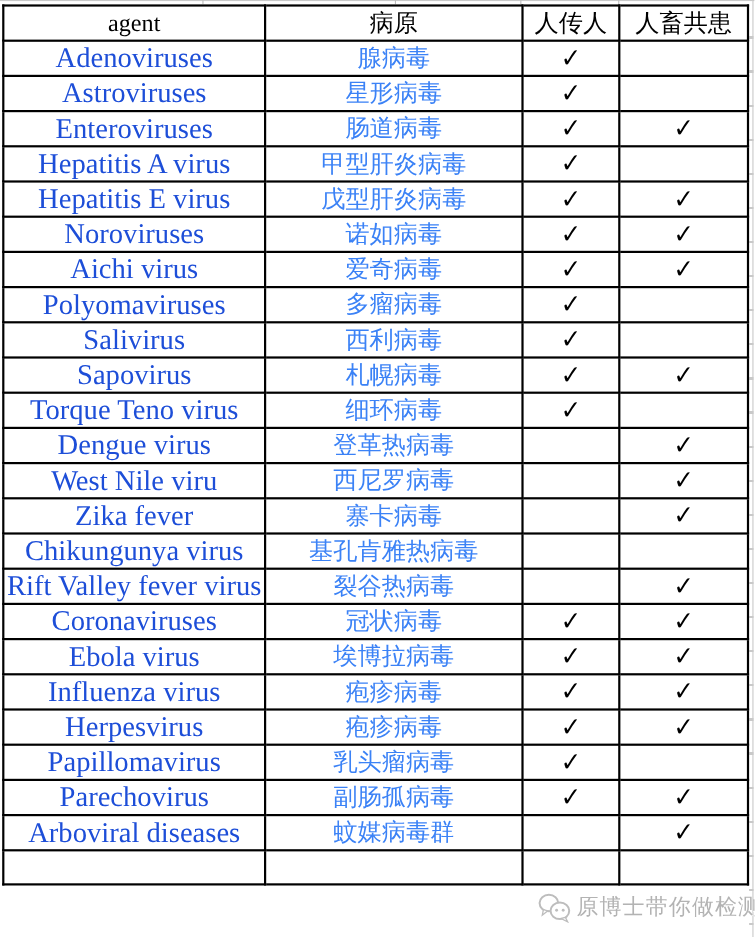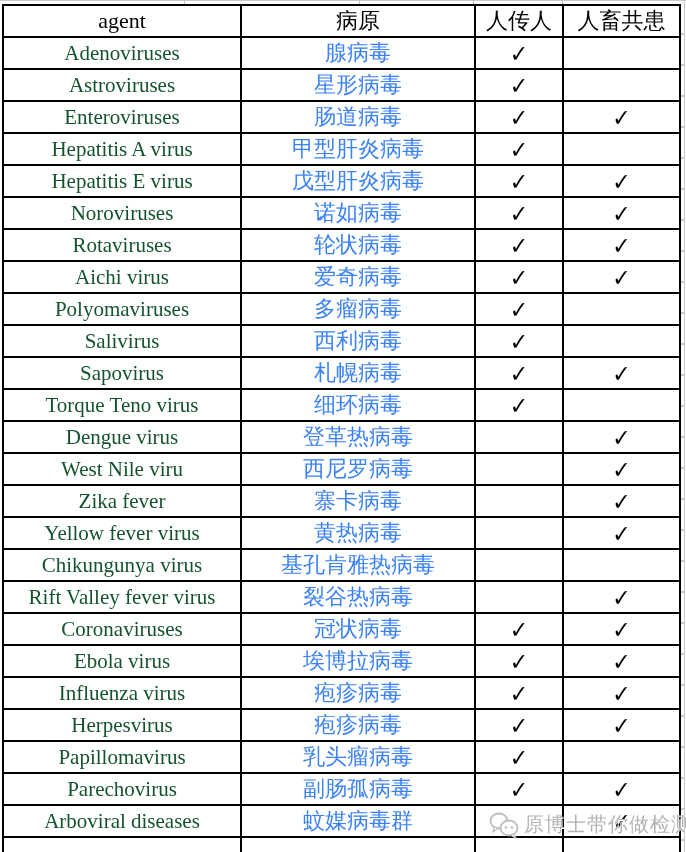--- a/index.html
+++ b/index.html
@@ -42,21 +42,21 @@
     height: 31px;
     box-sizing: border-box;
     padding: 0;
     text-align: center;
     vertical-align: middle;
     overflow: hidden;
     white-space: nowrap;
     font-weight: normal;
   }
   .virus-table th { font-size: 22px; color: #000; }
-  .virus-table td.en { font-size: 21px; color: #14532d; }
+  .virus-table td.en { font-size: 26px; color: #1d4ed8; }
   .virus-table td.zh { font-size: 22px; color: #3b82f6; }
   .virus-table td.check {
     font-family: "DejaVu Sans", "Liberation Sans", sans-serif;
     font-size: 22px; color: #000;
   }
   .virus-table td.check span { display: inline-block; transform: scaleY(1.1); }
 
   .watermark {
     position: absolute;
     left: 489px; top: 809px;
@@ -130,26 +130,20 @@
         <td class="check"><span>✓</span></td>
         <td class="check"><span>✓</span></td>
       </tr>
       <tr>
         <td class="en">Noroviruses</td>
         <td class="zh">诺如病毒</td>
         <td class="check"><span>✓</span></td>
         <td class="check"><span>✓</span></td>
       </tr>
       <tr>
-        <td class="en">Rotaviruses</td>
-        <td class="zh">轮状病毒</td>
-        <td class="check"><span>✓</span></td>
-        <td class="check"><span>✓</span></td>
-      </tr>
-      <tr>
         <td class="en">Aichi virus</td>
         <td class="zh">爱奇病毒</td>
         <td class="check"><span>✓</span></td>
         <td class="check"><span>✓</span></td>
       </tr>
       <tr>
         <td class="en">Polyomaviruses</td>
         <td class="zh">多瘤病毒</td>
         <td class="check"><span>✓</span></td>
         <td class="check"></td>
@@ -180,26 +174,20 @@
       </tr>
       <tr>
         <td class="en">West Nile viru</td>
         <td class="zh">西尼罗病毒</td>
         <td class="check"></td>
         <td class="check"><span>✓</span></td>
       </tr>
       <tr>
         <td class="en">Zika fever</td>
         <td class="zh">寨卡病毒</td>
-        <td class="check"></td>
-        <td class="check"><span>✓</span></td>
-      </tr>
-      <tr>
-        <td class="en">Yellow fever virus</td>
-        <td class="zh">黄热病毒</td>
         <td class="check"></td>
         <td class="check"><span>✓</span></td>
       </tr>
       <tr>
         <td class="en">Chikungunya virus</td>
         <td class="zh">基孔肯雅热病毒</td>
         <td class="check"></td>
         <td class="check"></td>
       </tr>
       <tr>

